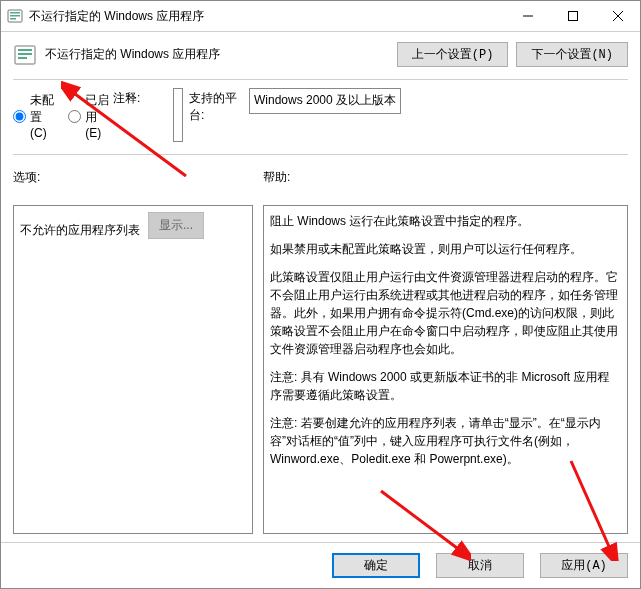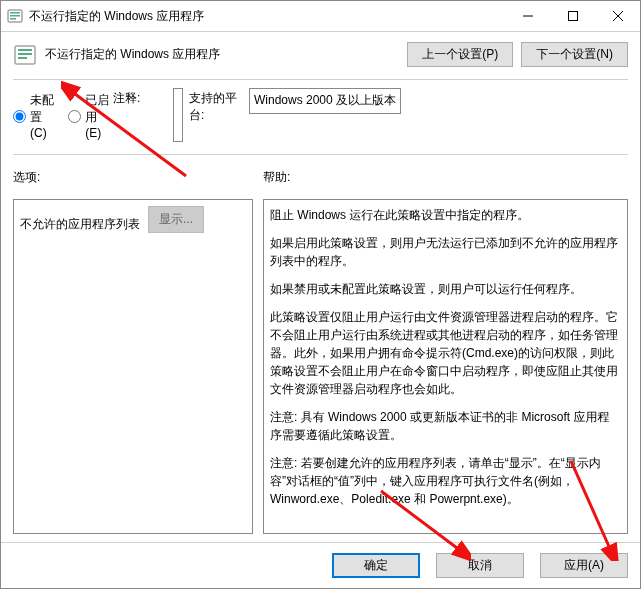--- a/index.html
+++ b/index.html
@@ -6,33 +6,33 @@
   .window{width:641px;height:589px;border:1px solid #888;box-sizing:border-box;display:flex;flex-direction:column;background:#fff;position:relative;overflow:hidden}
   .titlebar{height:30px;display:flex;align-items:center;border-bottom:1px solid #d0d0d0;background:#fff}
   .titlebar .icon{width:16px;height:16px;margin:0 6px;display:inline-flex;align-items:center;justify-content:center}
   .titlebar .title{flex:1;font-size:12px}
   .winbtns{display:flex;height:100%}
   .winbtn{width:45px;display:flex;align-items:center;justify-content:center;font-family:sans-serif}
   .body{flex:1;display:flex;flex-direction:column;padding:6px 12px 0 12px;box-sizing:border-box}
   .header-row{display:flex;align-items:center;margin:4px 0 10px 0}
   .header-row .icon{width:24px;height:24px;margin-right:8px;display:flex;align-items:center;justify-content:center}
   .header-row .title{flex:1;font-size:12px}
-  .btn{border:1px solid #adadad;background:#e1e1e1;padding:3px 14px;font-size:12px;font-family:Liberation Sans, sans-serif;margin-left:8px;min-width:88px;box-sizing:border-box}
+  .btn{border:1px solid #adadad;background:#e1e1e1;padding:3px 14px;font-size:12px;font-family:Liberation Mono, monospace;margin-left:8px;min-width:88px;box-sizing:border-box}
   .btn.primary{border:2px solid #0078d7;padding:2px 29px}
   hr.sep{border:none;border-top:1px solid #d0d0d0;margin:2px 0 8px 0}
   .config-area{display:flex}
   .radios{width:100px;flex-shrink:0;display:flex;gap:10px;padding-top:2px}
   .radios label{display:flex;align-items:center;gap:4px}
   .radios input{margin:0}
   .fields{flex:1;display:flex;flex-direction:row;gap:6px}
   .field-row{display:flex;align-items:flex-start}
   .field-label{width:60px;flex-shrink:0;text-align:left;padding-top:2px}
   .field-box{flex:1;border:1px solid #888;background:#fff;min-height:54px;padding:3px 4px;box-sizing:border-box;font-size:12px}
   .field-box.one-line{min-height:22px;height:26px;overflow:hidden}
-  .labels-row{display:flex;margin:6px 0 13px 0}
+  .labels-row{display:flex;margin:6px 0 19px 0}
   .labels-row .left{flex:0 0 250px}
   .labels-row .right{flex:1}
   .panels{flex:1;display:flex;gap:10px;min-height:0}
   .panel{border:1px solid #888;background:#fff;box-sizing:border-box;padding:6px;overflow:hidden}
   .panel.left{flex:0 0 240px}
   .panel.right{flex:1;overflow-y:auto;line-height:1.5}
   .panel.right p{margin:0 0 10px 0}
   .list-row{display:flex;align-items:flex-end;gap:8px}
   .show-btn{border:1px solid #bbb;background:#ccc;color:#666;padding:4px 10px;font-size:12px}
   .footer{display:flex;justify-content:flex-end;gap:8px;padding:10px 12px;border-top:1px solid #d0d0d0;margin-top:8px}
@@ -120,21 +120,20 @@
 
     <div class="panels">
       <div class="panel left">
         <div class="list-row">
           <span>不允许的应用程序列表</span>
           <button class="show-btn" disabled="">显示...</button>
         </div>
       </div>
       <div class="panel right">
         <p>阻止 Windows 运行在此策略设置中指定的程序。</p>
-        <p>如果启用此策略设置，则用户无法运行已添加到不允许的应用程序列表中的程序。</p>
         <p>如果禁用或未配置此策略设置，则用户可以运行任何程序。</p>
         <p>此策略设置仅阻止用户运行由文件资源管理器进程启动的程序。它不会阻止用户运行由系统进程或其他进程启动的程序，如任务管理器。此外，如果用户拥有命令提示符(Cmd.exe)的访问权限，则此策略设置不会阻止用户在命令窗口中启动程序，即使应阻止其使用文件资源管理器启动程序也会如此。</p>
         <p>注意: 具有 Windows 2000 或更新版本证书的非 Microsoft 应用程序需要遵循此策略设置。</p>
         <p>注意: 若要创建允许的应用程序列表，请单击“显示”。在“显示内容”对话框的“值”列中，键入应用程序可执行文件名(例如，Winword.exe、Poledit.exe 和 Powerpnt.exe)。</p>
       </div>
     </div>
   </div>
 
   <div class="footer">
     <button class="btn primary">确定</button>

